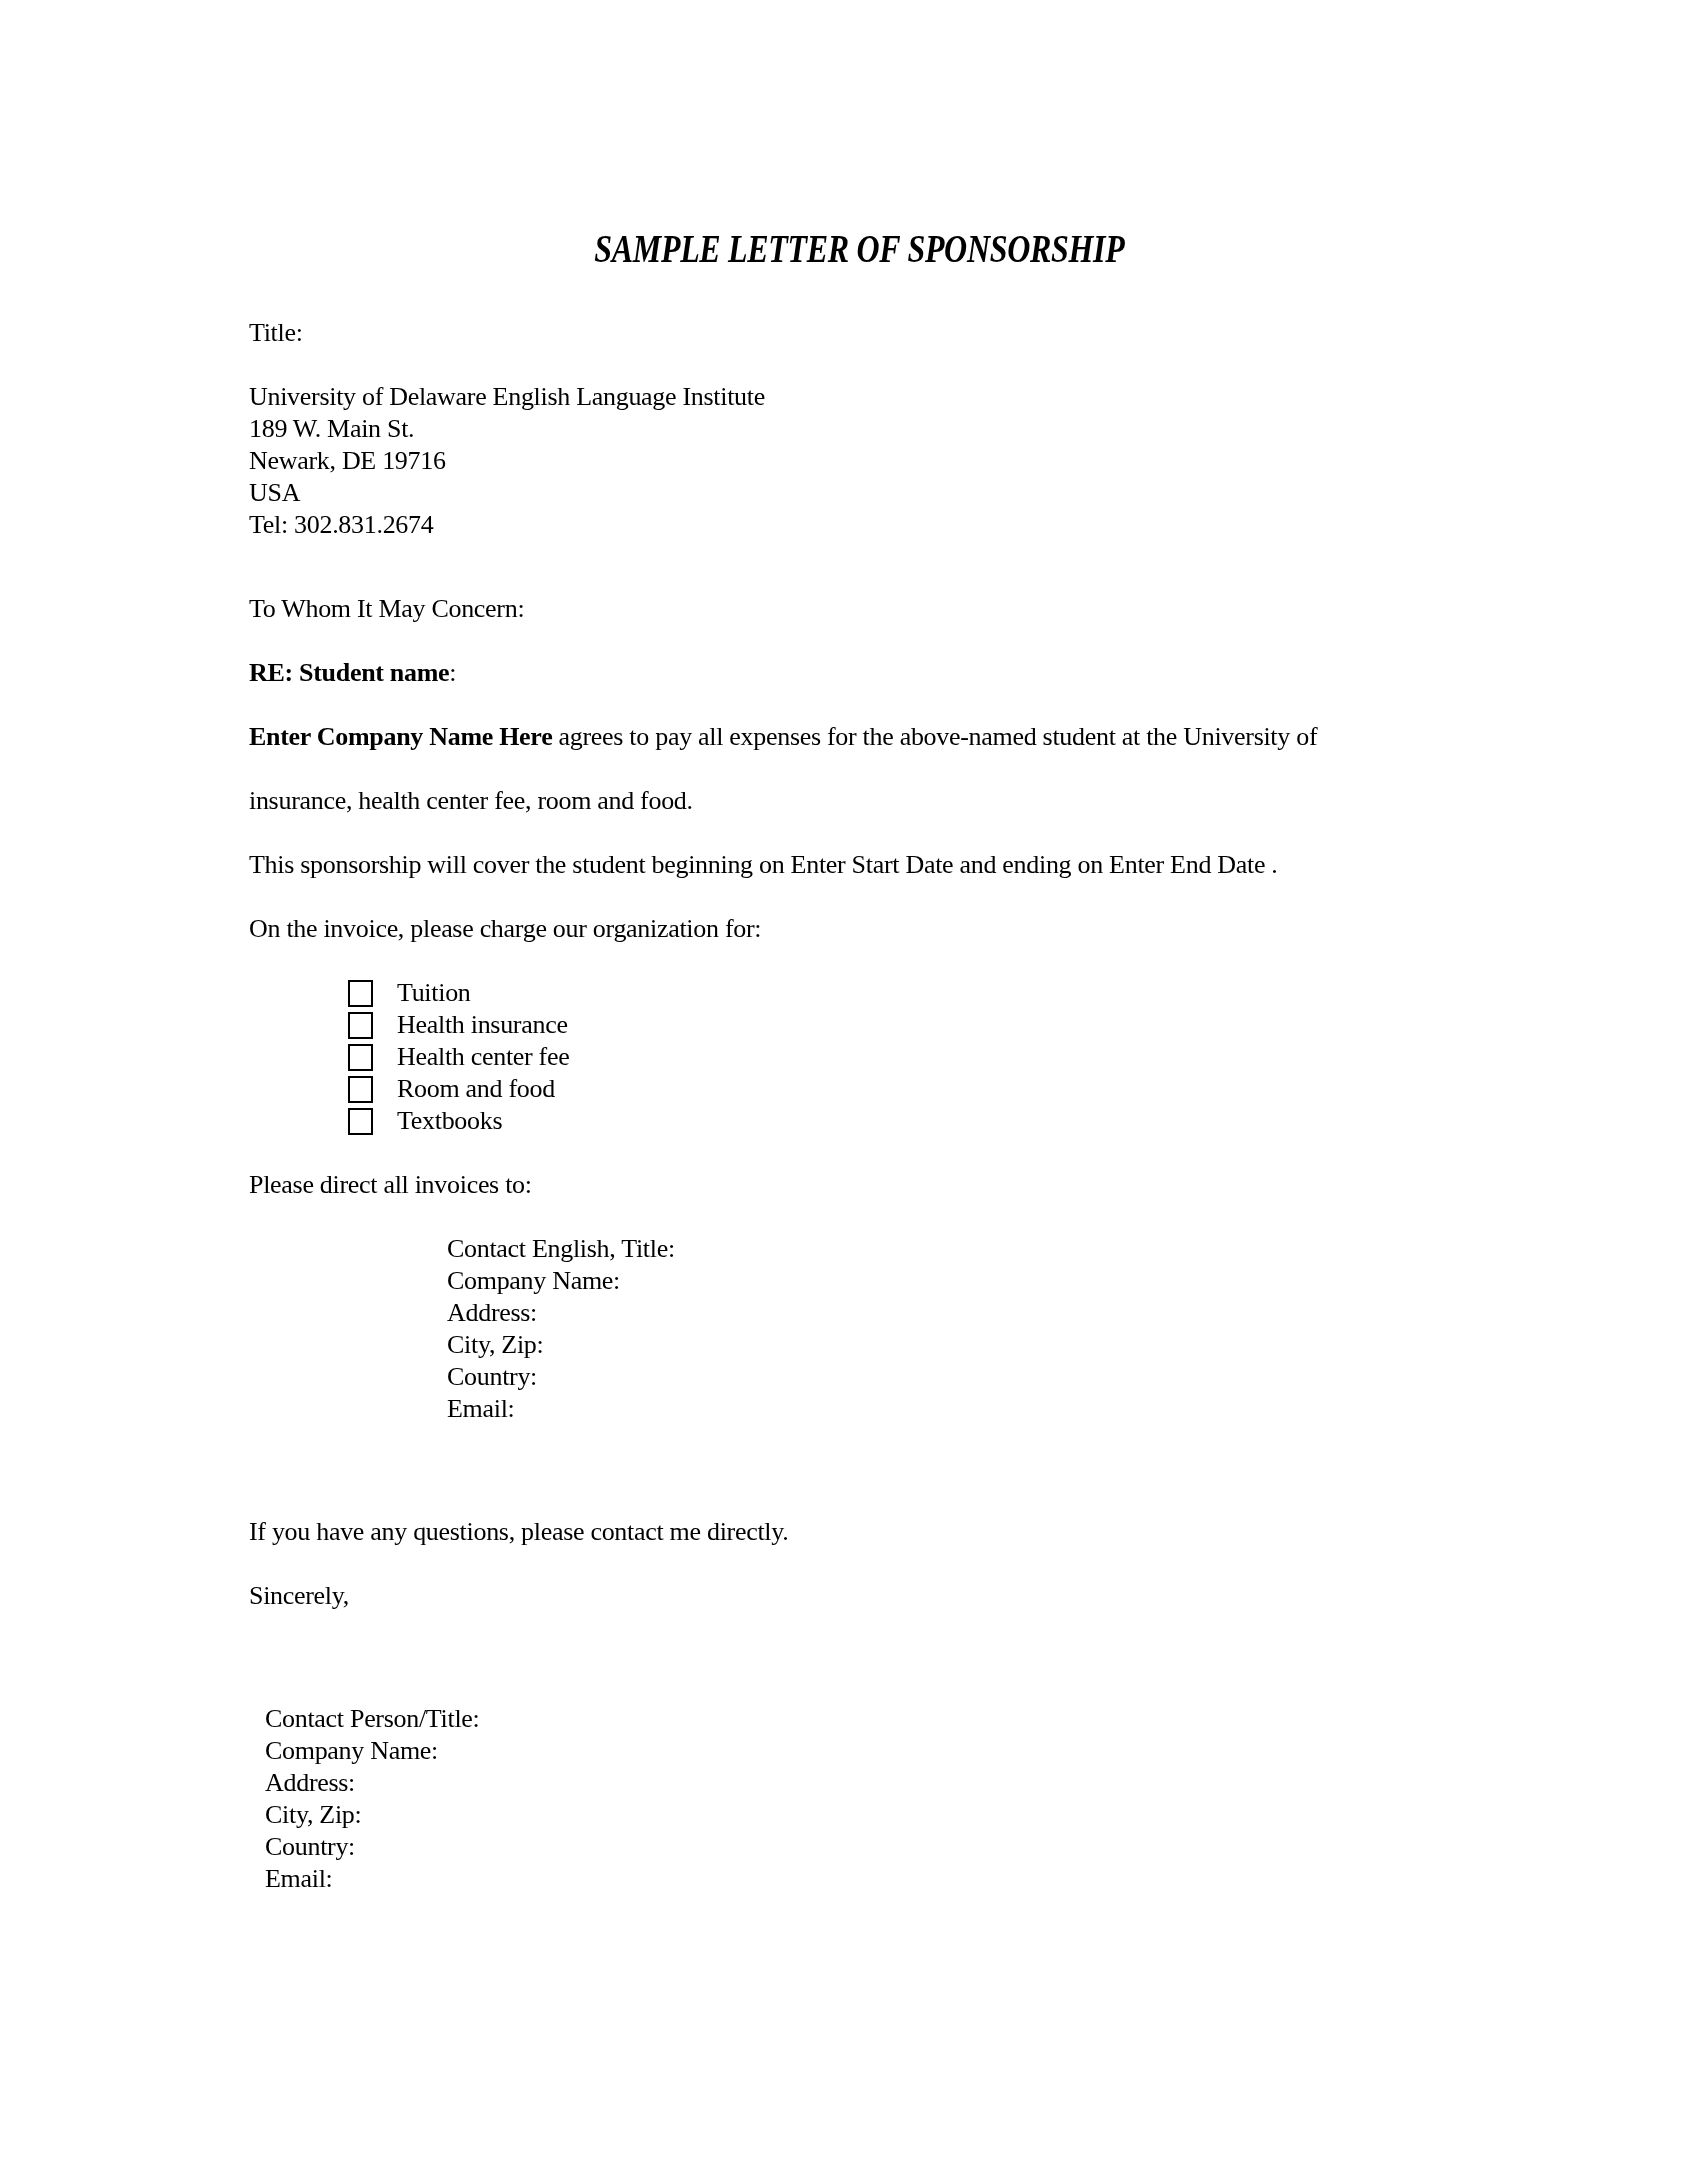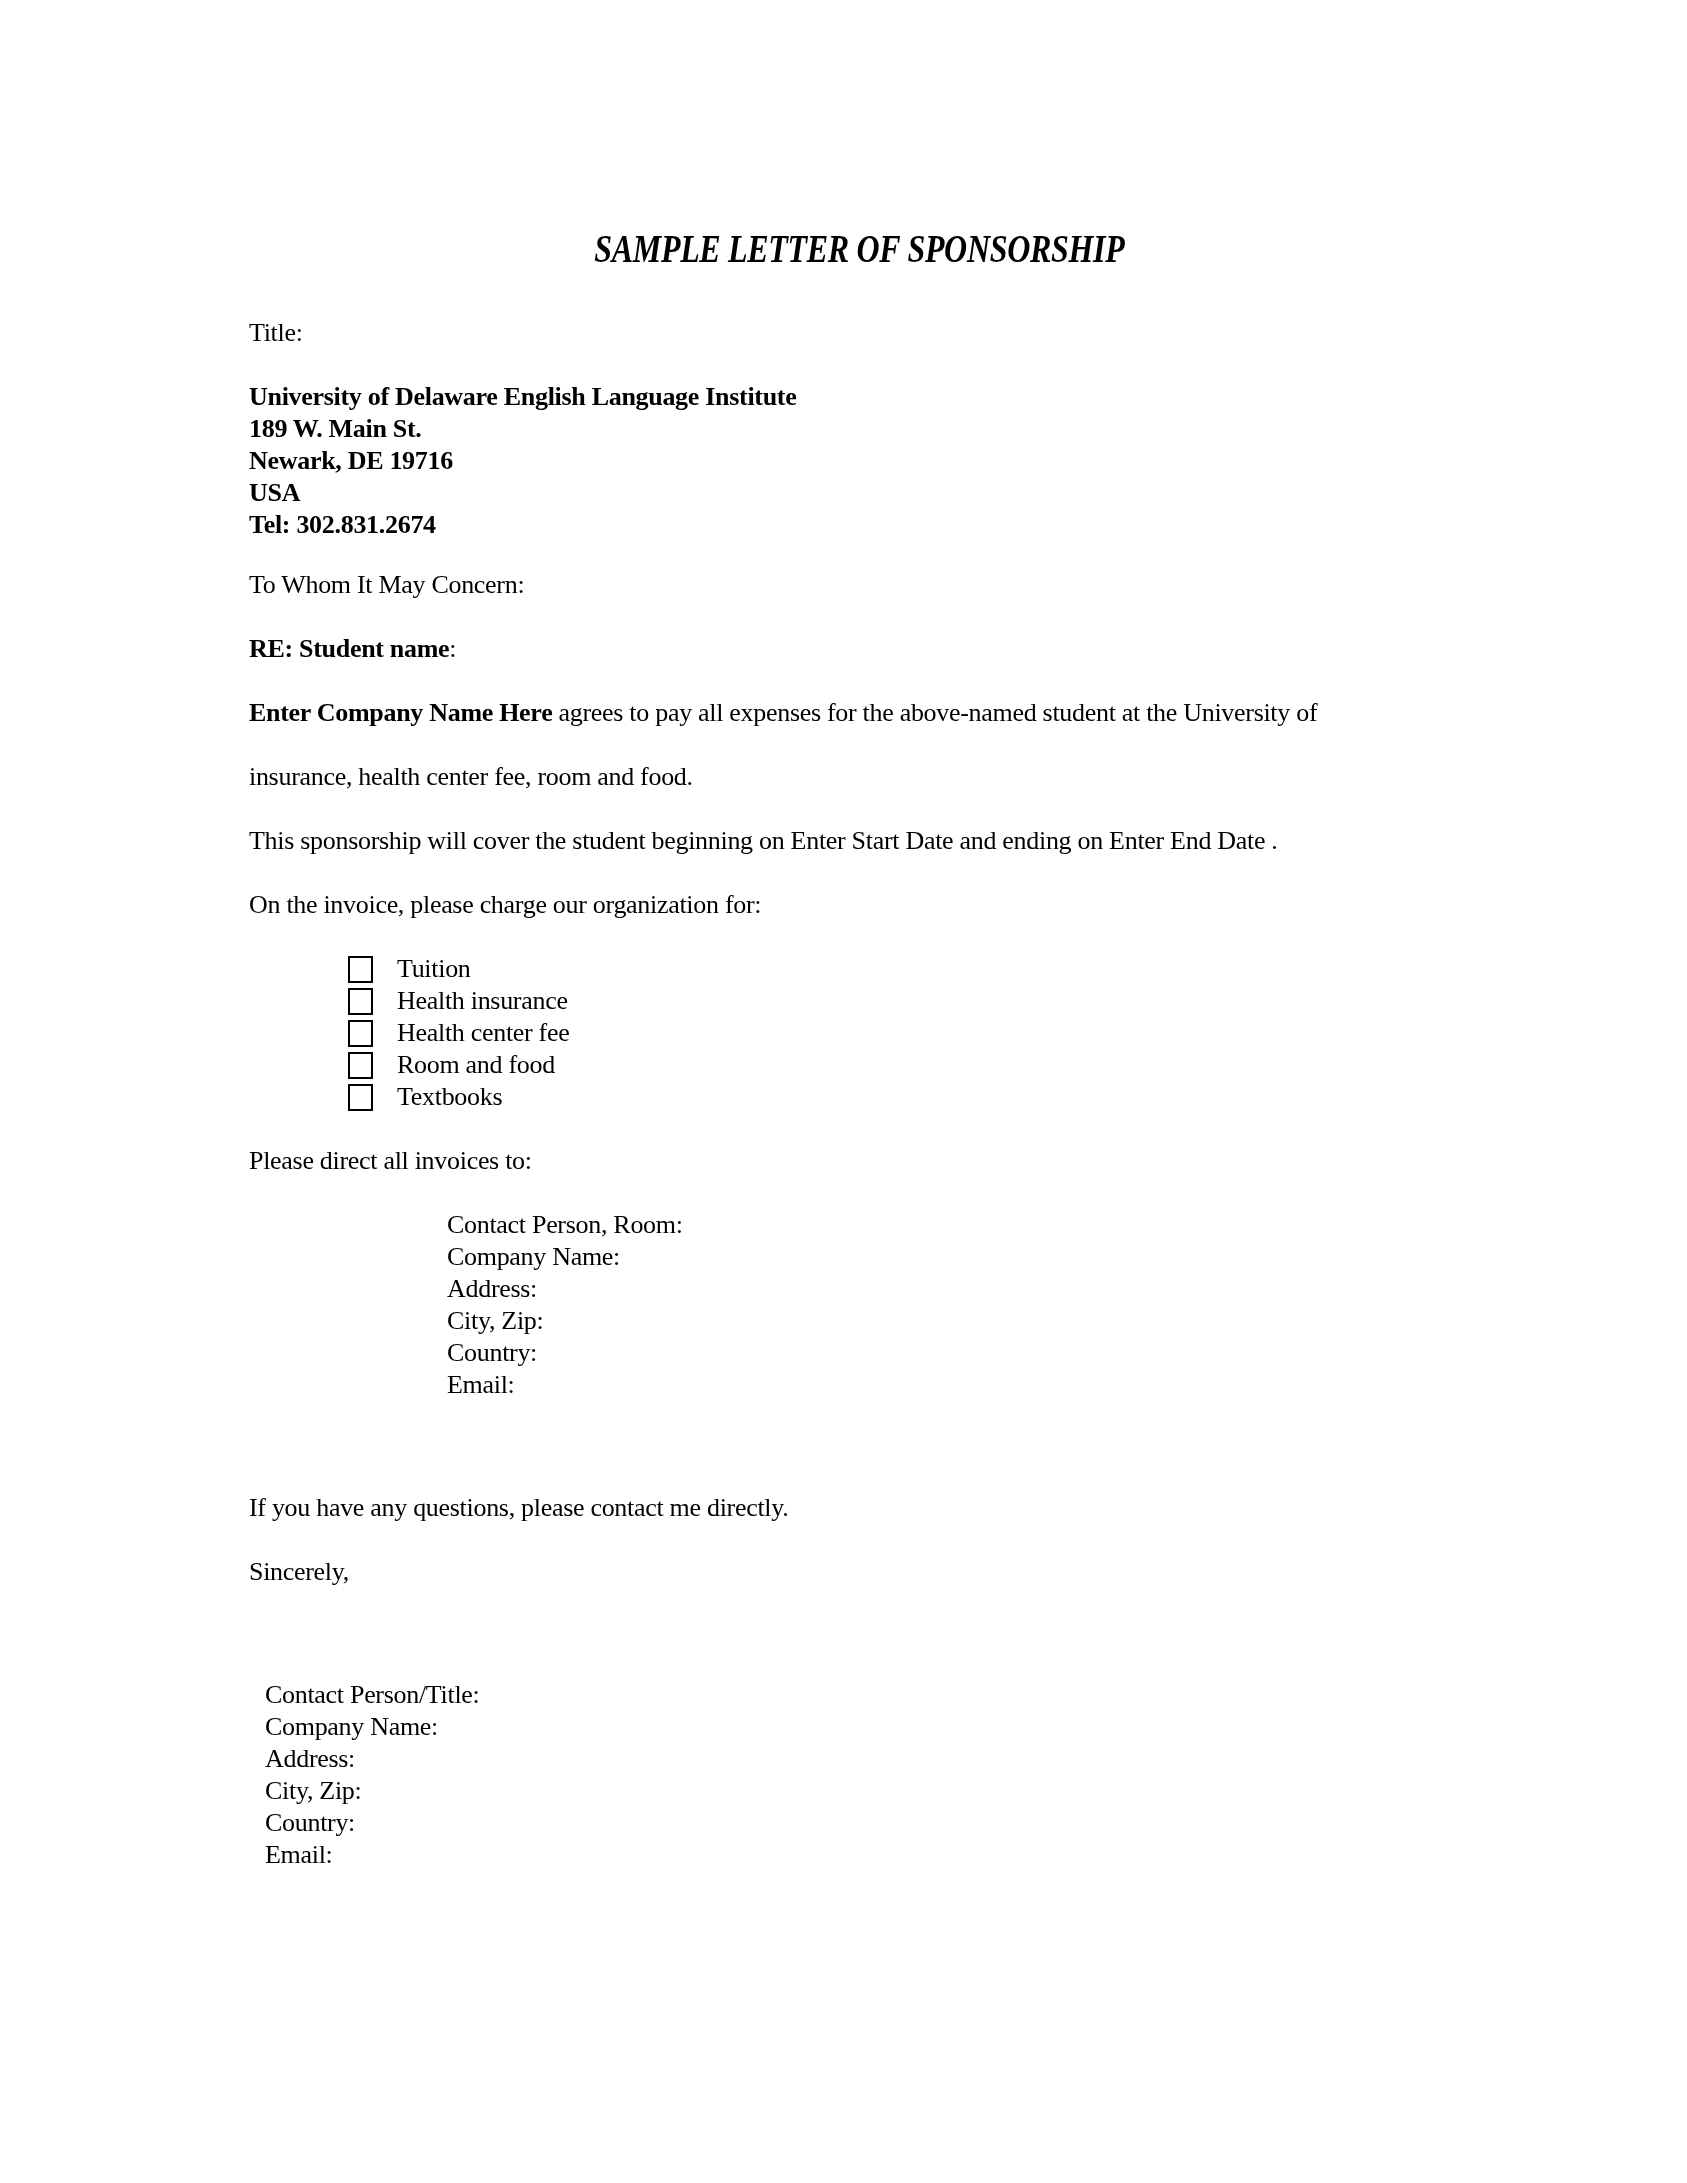--- a/index.html
+++ b/index.html
@@ -32,21 +32,21 @@
     font-weight: bold;
     font-style: italic;
     white-space: nowrap;
   }
   .doc-title .squeeze {
     display: inline-block;
     transform: scaleX(0.8);
     transform-origin: center;
     letter-spacing: -0.4px;
   }
-  .block { margin: 0 0 28px 0; font-weight: bold; }
+  .block { margin: 0 0 52px 0; }
   .block-tight { margin: 0; }
   .line { margin: 0; padding: 0; }
   .para { margin: 0 0 32px 0; }
   b { font-weight: bold; }
   .checkbox-list { margin: 0 0 32px 0; }
   .checkbox-row {
     display: flex;
     align-items: center;
     height: 32px;
     padding-left: 99px;
@@ -113,21 +113,21 @@
     </div>
     <div class="checkbox-row">
       <span class="checkbox"></span>
       <span>Textbooks</span>
     </div>
   </div>
 
   <p class="para block-tight">Please direct all invoices to:</p>
 
   <div class="indent-block">
-    <div class="line">Contact Person, Room:</div>
+    <div class="line">Contact English, Title:</div>
     <div class="line">Company Name:</div>
     <div class="line">Address:</div>
     <div class="line">City, Zip:</div>
     <div class="line">Country:</div>
     <div class="line">Email:</div>
   </div>
 
   <p class="para">If you have any questions, please contact me directly.</p>
 
   <p class="para sig-gap">Sincerely,</p>

